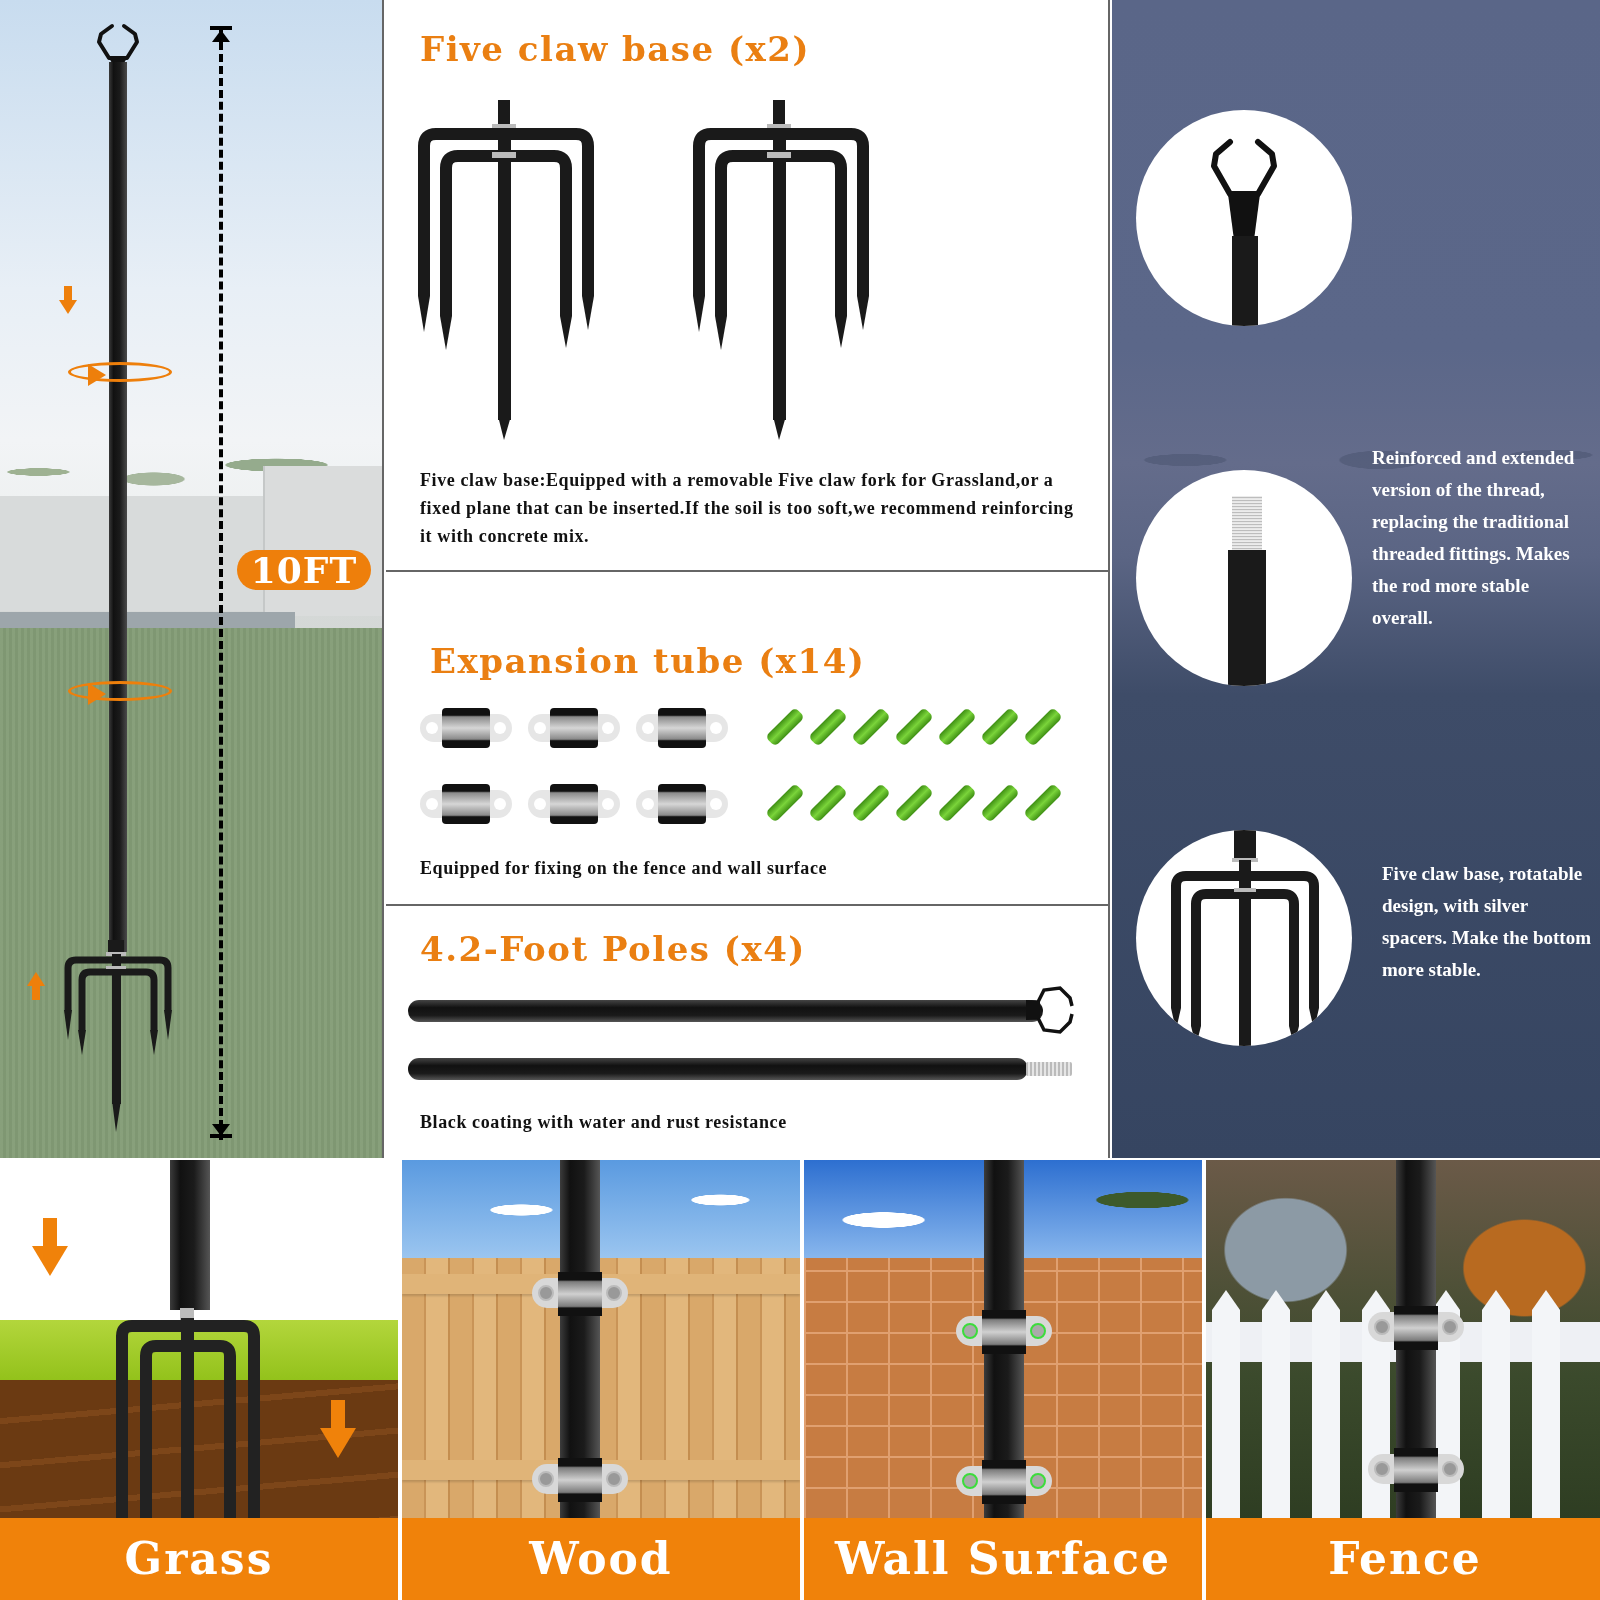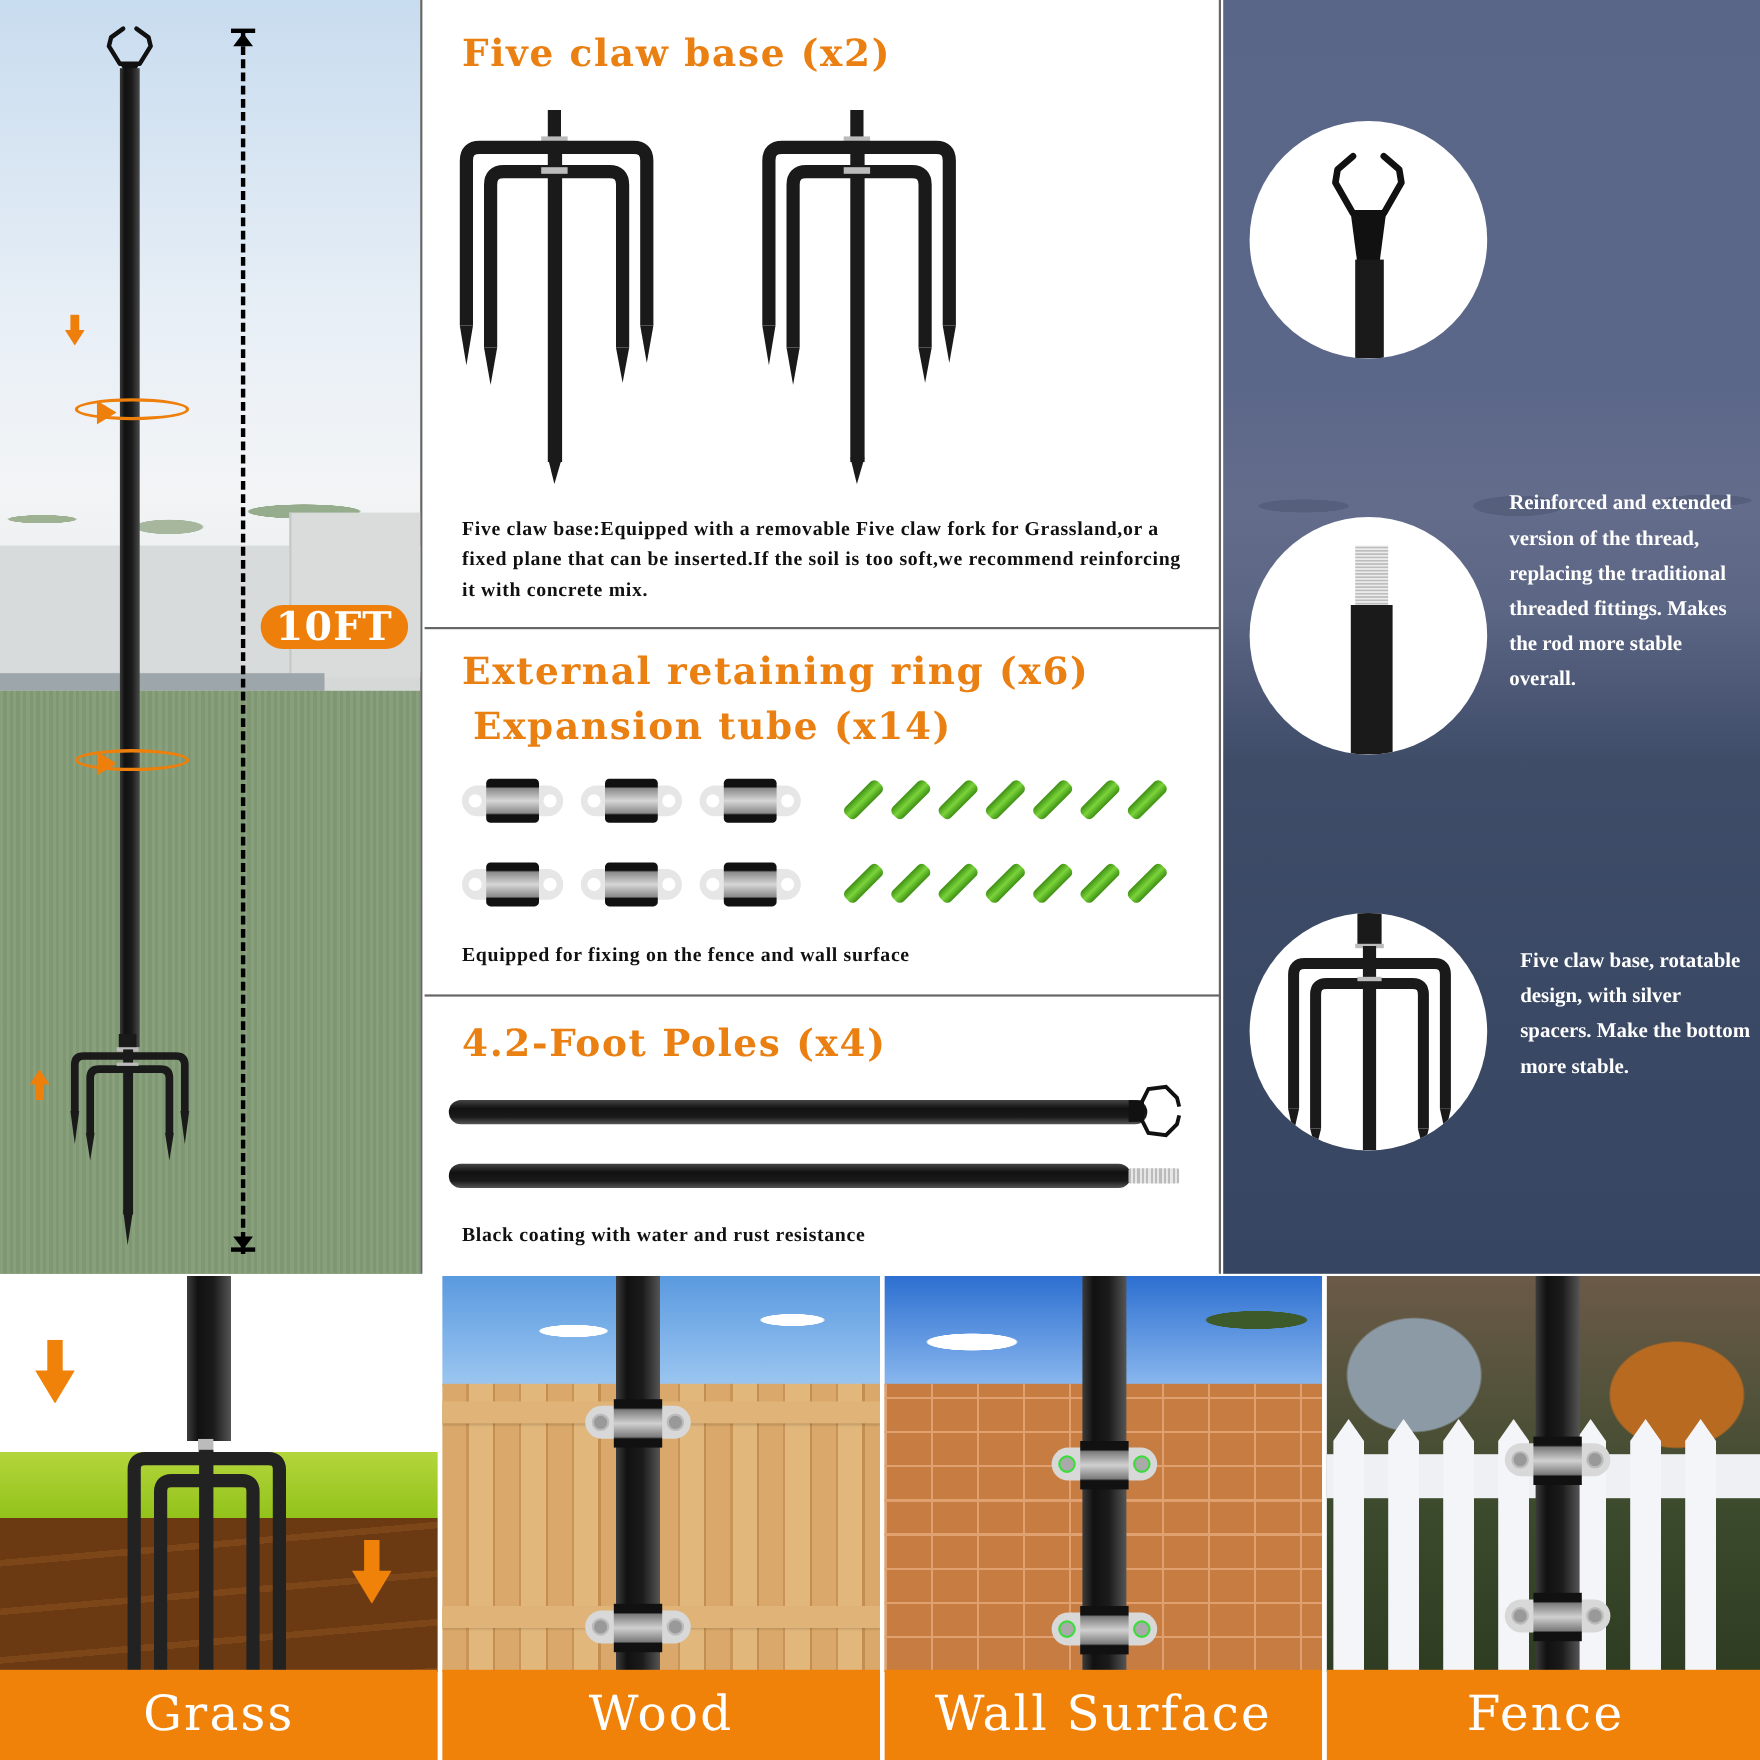--- a/index.html
+++ b/index.html
@@ -60,21 +60,21 @@
   #right .tree-band { left: 0; top: 400px; width: 488px; height: 100px; opacity: .45;
     background: radial-gradient(ellipse at 15% 60%, #46506b 0 40px, transparent 42px),
                 radial-gradient(ellipse at 55% 60%, #46506b 0 40px, transparent 42px),
                 radial-gradient(ellipse at 90% 55%, #46506b 0 40px, transparent 42px); }
   .circle { position: absolute; width: 216px; height: 216px; border-radius: 50%; background: #fff; overflow: hidden; }
   .r-text { position: absolute; color: #fff; font-weight: bold; font-size: 19px; line-height: 32px; font-family: "Liberation Serif", serif; }
 
   
   .tile { position: absolute; top: 1160px; width: 398px; height: 440px; overflow: hidden; }
   .tile-label { position: absolute; left: 0; bottom: 0; width: 100%; height: 82px; background: #f0820a;
-    color: #fff; font-weight: normal; font-size: 44px; text-align: center; line-height: 82px; letter-spacing: 2px; font-family: "DejaVu Serif", serif; margin-top: 19px; }
+    color: #fff; font-weight: bold; font-size: 44px; text-align: center; line-height: 82px; letter-spacing: 2px; font-family: "DejaVu Serif", serif; margin-top: 19px; }
   .vpole { position: absolute; width: 40px; top: 0; height: 360px; background: linear-gradient(90deg, #3c3c3c 0%, #111 25%, #1b1b1b 60%, #555 100%); }
   .clamp { position: absolute; width: 96px; height: 44px; }
   .clamp .tab { position: absolute; top: 6px; left: 0; width: 96px; height: 30px; border-radius: 15px; background: #d8d8d8; }
   .clamp .band { position: absolute; left: 26px; top: 0; width: 44px; height: 44px;
     background: linear-gradient(180deg, #111 0 18%, #7c7c7c 22%, #d0d0d0 50%, #7c7c7c 78%, #111 82% 100%); }
   .clamp .screw { position: absolute; top: 13px; width: 16px; height: 16px; border-radius: 50%; background: #999; border: 2px solid #bbb; }
   .clamp.green .screw { border-color: #3cdc3c; background: #aaa; }
 </style>
 </head>
 <body>
@@ -161,21 +161,20 @@
     <polygon points="166,200 178,200 172,234" fill="#1a1a1a"></polygon>
     <polygon points="24,220 36,220 30,254" fill="#1a1a1a"></polygon>
     <polygon points="144,220 156,220 150,252" fill="#1a1a1a"></polygon>
     <polygon points="82,320 95,320 88,344" fill="#1a1a1a"></polygon>
   </svg>
 
   <div class="abs sec-desc" style="left:34px; top:466px; width:660px;">Five claw base:Equipped with a removable Five claw fork for Grassland,or a fixed plane that can be inserted.If the soil is too soft,we recommend reinforcing it with concrete mix.</div>
 
   <div class="abs divider" style="top:570px;"></div>
 
-  <div class="abs sec-title" style="left:34px; top:586px;">External retaining ring (x6)</div>
   <div class="abs sec-title" style="left:44px; top:636px;">Expansion tube (x14)</div>
 
   <div class="ring" style="left:34px; top:708px;">
       <div class="tab"></div>
       <div class="hole-l"></div>
       <div class="hole-r"></div>
       <div class="band"></div>
     </div>
   <div class="ring" style="left:142px; top:708px;">
       <div class="tab"></div>

